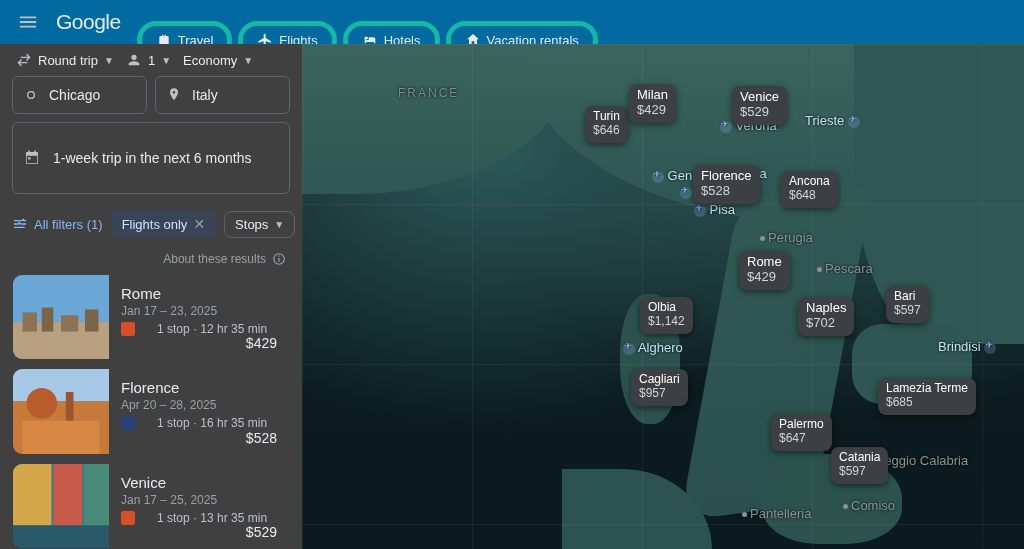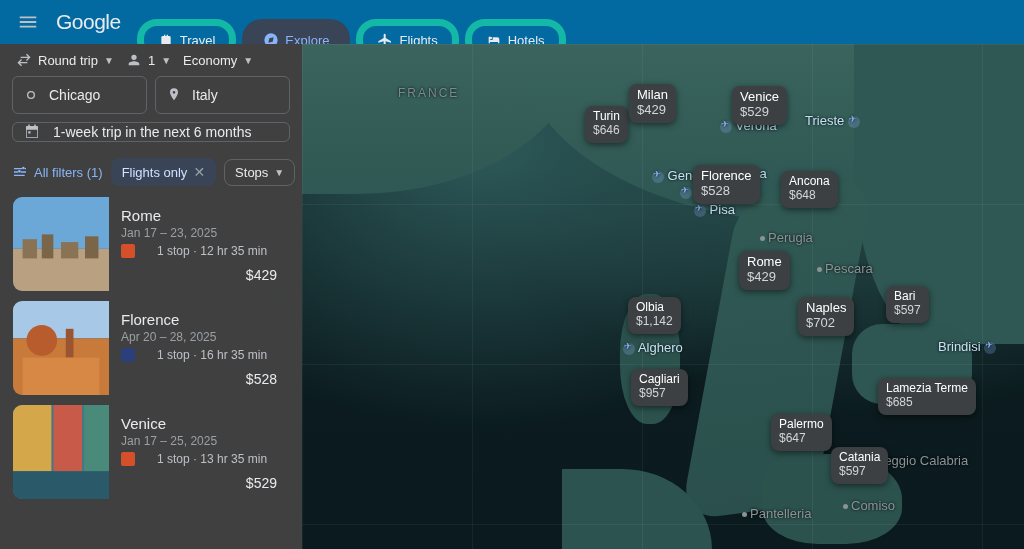--- a/index.html
+++ b/index.html
@@ -5,40 +5,40 @@
   * { box-sizing: border-box; margin: 0; padding: 0; }
   html, body { width: 1024px; height: 549px; overflow: hidden; font-family: Arial, Helvetica, sans-serif; background: #202124; color: #e8eaed; }
   .app { display: flex; flex-direction: column; width: 100%; height: 100%; }
 
   
   .header { display: flex; align-items: center; height: 44px; padding: 8px 8px; background: #0369a1; gap: 8px;}
   .menu-icon { width: 40px; height: 40px; display:flex; align-items:center; justify-content:center; border-radius:50%; cursor:pointer;}
   .menu-icon svg { fill:#bdc1c6; }
   .logo { color:#e8eaed; font-size:21px; font-weight:500; padding:0 8px 0 0; letter-spacing:-0.5px;}
   .tabs { display:flex; gap:6px; align-items:center; }
-  .tab { display:flex; align-items:center; gap:6px; padding:6px 14px; border:7px solid #14b8a6; border-radius:20px; font-size:13px; color:#e8eaed; cursor:pointer; background:transparent;margin-top:36px;}
+  .tab { display:flex; align-items:center; gap:6px; padding:6px 14px; border:5px solid #14b8a6; border-radius:20px; font-size:13px; color:#e8eaed; cursor:pointer; background:transparent;margin-top:36px;}
   .tab.active { background:#394457; color:#8ab4f8; border-color:transparent;}
   .tab svg { width:16px; height:16px; fill:currentColor; }
 
   
   .body { display:flex; flex:1; min-height:0; }
 
   
   .sidebar { width:302px; background:#404040; display:flex; flex-direction:column; min-height:0;}
   .trip-bar { display:flex; align-items:center; gap:12px; padding:8px 16px; font-size:13px; color:#e8eaed;}
   .trip-opt { display:flex; align-items:center; gap:6px; cursor:pointer;}
   .trip-opt svg { width:16px; height:16px; fill:#bdc1c6;}
   .down-arrow { font-size:10px; color:#bdc1c6; }
 
   .loc-row { display:flex; gap:8px; padding:0 12px 8px;}
   .loc-box { flex:1; display:flex; align-items:center; gap:10px; border:1px solid #5f6368; border-radius:6px; padding:10px 10px; font-size:14px; cursor:pointer;}
   .loc-box svg { width:16px; height:16px; fill:#bdc1c6; flex-shrink:0;}
 
   .date-row { padding:0 12px 10px;}
-  .date-box { display:flex; align-items:center; gap:12px; border:1px solid #5f6368; border-radius:6px; padding:0 10px; font-size:14px; cursor:pointer;}
+  .date-box { display:flex; align-items:center; gap:12px; border:1px solid #5f6368; border-radius:6px; padding:26px 10px; font-size:14px; cursor:pointer;}
   .date-box svg { width:18px; height:18px; fill:#bdc1c6; flex-shrink:0;}
 
   .filters-row { display:flex; align-items:center; gap:8px; padding:6px 12px 10px; overflow:hidden; white-space:nowrap;}
   .all-filters { display:flex; align-items:center; gap:6px; font-size:13px; color:#8ab4f8; cursor:pointer; }
   .all-filters svg { width:16px; height:16px; fill:#8ab4f8;}
   .chip { display:flex; align-items:center; gap:6px; padding:5px 10px; border:1px solid #5f6368; border-radius:8px; font-size:13px; cursor:pointer; background:transparent;}
   .chip.active { background:#394457; color:#cfe1ff; border-color:transparent;}
   .chip .close { font-size:14px; color:#9aa0a6;}
 
   .about-row { display:flex; align-items:center; justify-content:flex-end; gap:6px; font-size:12px; color:#9aa0a6; padding:4px 16px 8px;}
@@ -101,37 +101,37 @@
         </svg>
     </div>
     <div class="logo">Google</div>
     <div class="tabs">
       <div class="tab">
         <svg viewBox="0 0 24 24">
             <path d="M9 4h6v2h2a2 2 0 0 1 2 2v10a2 2 0 0 1-2 2h-1v1h-2v-1h-4v1H8v-1H7a2 2 0 0 1-2-2V8a2 2 0 0 1 2-2h2zm2 0v2h2V4zm-2 5h2v8H9zm4 0h2v8h-2z"></path>
           </svg>
         <span>Travel</span>
       </div>
-      <div class="tab active">
-        <svg viewBox="0 0 24 24">
-            <path d="M12 2a10 10 0 1 0 0 20 10 10 0 0 0 0-20zm2.5 12.5L8 16l1.5-6.5L16 8z"></path>
-          </svg>
-        <span>Explore</span>
-      </div>
       <div class="tab">
         <svg viewBox="0 0 24 24">
             <path d="M21 14l-8-5V4a1.5 1.5 0 1 0-3 0v5l-8 5v2l8-2v5l-2 1v2l3.5-1L15 22v-2l-2-1v-5l8 2z"></path>
           </svg>
         <span>Flights</span>
       </div>
       <div class="tab">
         <svg viewBox="0 0 24 24">
             <path d="M4 7v10h2v-2h12v2h2v-6a3 3 0 0 0-3-3h-7v4H6V7zm3 4a2 2 0 1 0 0-4 2 2 0 0 0 0 4z"></path>
           </svg>
         <span>Hotels</span>
+      </div>
+      <div class="tab">
+        <svg viewBox="0 0 24 24">
+            <path d="M12 3l9 8h-3v8h-4v-5h-4v5H6v-8H3z"></path>
+          </svg>
+        <span>Vacation rentals</span>
       </div>
     </div>
   </div>
 
   <div class="body">
 
     <div class="sidebar">
       <div class="trip-bar">
         <div class="trip-opt">
           <svg viewBox="0 0 24 24">
@@ -188,20 +188,28 @@
           <span>Flights only</span>
           <span class="close">✕</span>
         </div>
         <div class="chip">
           <span>Stops</span>
           <span class="down-arrow">▼</span>
         </div>
 
       </div>
 
+      <div class="about-row">
+        <span>About these results</span>
+        <svg viewBox="0 0 24 24">
+            <circle cx="12" cy="12" r="9" fill="none" stroke="#9aa0a6" stroke-width="2"></circle>
+            <rect x="11" y="10" width="2" height="7"></rect>
+            <rect x="11" y="6" width="2" height="2"></rect>
+          </svg>
+      </div>
 
       <div class="results" id="results">
           <div class="card">
             <div class="thumb"><svg viewBox="0 0 100 100" preserveAspectRatio="xMidYMid slice">
                 <rect width="100" height="55" fill="#6ba8d8"></rect>
                 <rect y="55" width="100" height="45" fill="#b8a080"></rect>
                 <rect x="10" y="45" width="15" height="20" fill="#8a7355"></rect>
                 <rect x="30" y="40" width="12" height="25" fill="#7a6548"></rect>
                 <rect x="50" y="48" width="18" height="17" fill="#8a7355"></rect>
                 <rect x="75" y="42" width="14" height="23" fill="#7a6548"></rect>
@@ -308,21 +316,21 @@
             <div class="pt-price">$429</div>
           </div>
           <div class="price-tag" style="left: 584px; top: 242px;">
             <div class="pt-city">Bari</div>
             <div class="pt-price">$597</div>
           </div>
           <div class="price-tag major" style="left: 496px; top: 253px;">
             <div class="pt-city">Naples</div>
             <div class="pt-price">$702</div>
           </div>
-          <div class="price-tag" style="left: 326px; top: 253px;">
+          <div class="price-tag" style="left: 338px; top: 253px;">
             <div class="pt-city">Olbia</div>
             <div class="pt-price">$1,142</div>
           </div>
           <div class="price-tag" style="left: 329px; top: 325px;">
             <div class="pt-city">Cagliari</div>
             <div class="pt-price">$957</div>
           </div>
           <div class="price-tag" style="left: 551px; top: 334px; margin-left: 25px;">
             <div class="pt-city">Lamezia Terme</div>
             <div class="pt-price">$685</div>

